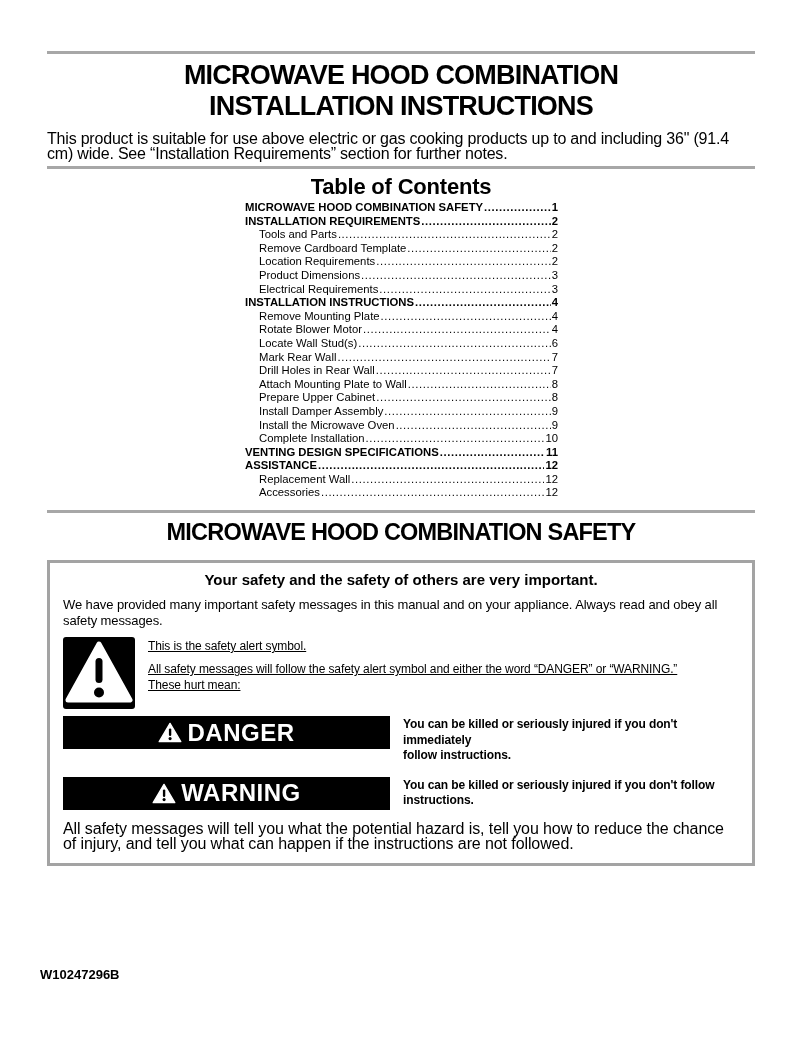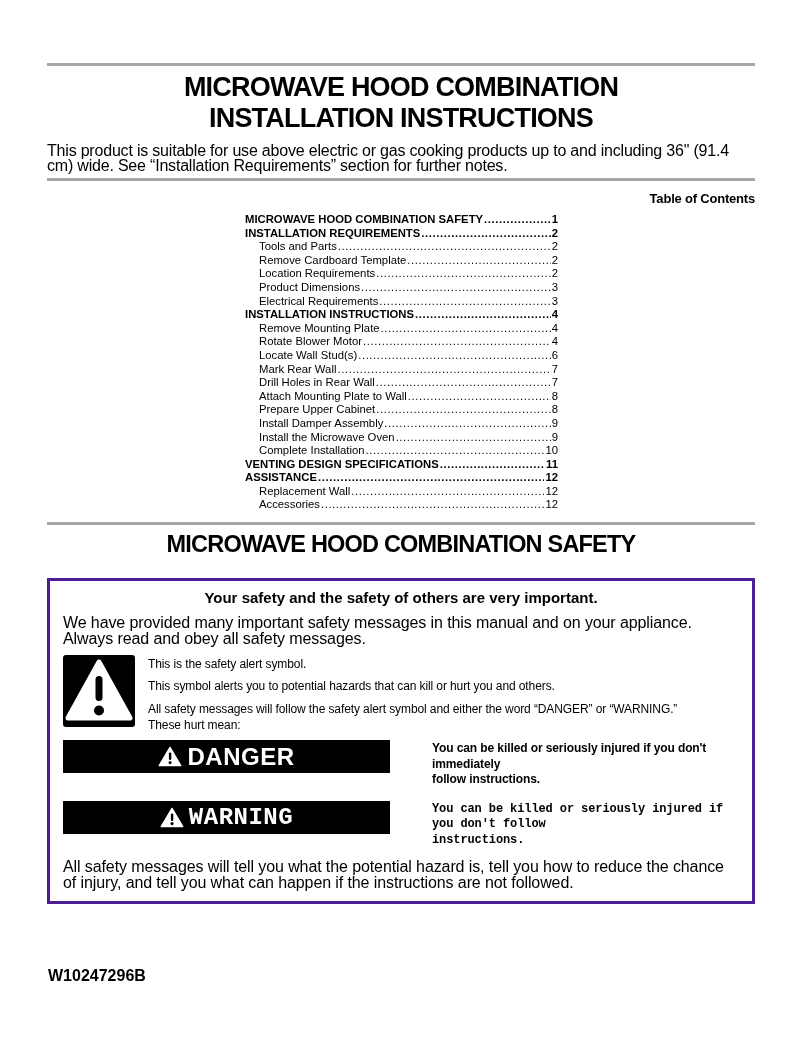--- a/index.html
+++ b/index.html
@@ -4,79 +4,79 @@
 <style>
   * { margin:0; padding:0; box-sizing:border-box; }
   html,body { background:#ffffff; }
   body {
     width:802px; height:1037px;
     font-family:"Liberation Sans","DejaVu Sans",sans-serif;
     color:#000;
     position:relative;
     overflow:hidden;
   }
-  .content { padding:16px 47px; }
+  .content { padding:4px 47px; }
   .rule { height:3px; background:#a7a7a7; }
   .rule-top { margin-top:47px; }
   .rule-mid1 { margin-top:5px; }
   .rule-mid2 { margin-top:10px; }
 
   .doc-title {
     margin-top:6px; text-align:center;
     font-size:27px; line-height:31px; font-weight:bold; letter-spacing:-0.8px;
   }
   .intro { font-size:16px; line-height:14.5px; letter-spacing:-0.2px; }
   .intro1 { margin-top:10px; }
   .intro2 { margin-top:4px; }
 
   .toc-title {
-    margin-top:7px; text-align:right;
-    font-size:13px; line-height:21px; font-weight:bold; letter-spacing:-0.2px;
+    margin-top:7px; text-align:center;
+    font-size:22px; line-height:21px; font-weight:bold; letter-spacing:-0.2px;
   }
   .toc { margin:4px 0 0 198px; width:313px; }
   .toc-row { display:flex; align-items:baseline; font-size:11.3px; line-height:13.6px; }
   .toc-row.bold { font-weight:bold; }
   .toc-row.sub { padding-left:14px; }
   .toc-label { white-space:nowrap; }
   .toc-dots { flex:1 1 0; min-width:6px; overflow:hidden; white-space:nowrap; letter-spacing:0.6px; margin:0 1px; }
   .toc-page { white-space:nowrap; }
 
   .safety-title {
     margin-top:6px; text-align:center;
     font-size:23.5px; line-height:27px; font-weight:bold; letter-spacing:-0.8px;
   }
 
-  .safety-box { margin-top:20px; border:3px solid #4c1d95; padding:6px 13px 11px; }
+  .safety-box { margin-top:14px; border:3px solid #a3a3a3; padding:6px 13px 11px; }
   .safety-box-heading { text-align:center; font-size:15px; line-height:18px; font-weight:bold; margin-top:2px; }
-  .safety-intro { margin-top:8px; font-size:16px; line-height:15.5px; letter-spacing:-0.1px; }
+  .safety-intro { margin-top:8px; font-size:13px; line-height:15.5px; letter-spacing:-0.1px; }
 
   .alert-row { display:flex; margin-top:9px; }
   .alert-icon { width:72px; height:72px; flex:0 0 auto; }
-  .alert-lines { margin-left:13px; padding-top:2px; font-size:12px; letter-spacing:-0.1px; }
+  .alert-lines { margin-left:13px; padding-top:2px; font-size:12px; letter-spacing:-0.1px;text-decoration:underline; }
   .alert-line2 { margin-top:8px; }
   .alert-para3 { margin-top:8px; line-height:16px; }
 
-  .signal-row { display:flex;gap:29px; }
+  .signal-row { display:flex; }
   .signal-row.danger { margin-top:7px; }
-  .signal-row.warning { margin-top:13px;font-family:Liberation Mono, monospace; }
+  .signal-row.warning { margin-top:13px; }
   .signal-banner {
     width:327px; height:33px; background:#000; color:#fff;
     display:flex; align-items:center; justify-content:center; flex:0 0 auto;
   }
   .signal-tri { width:24px; height:21px; margin-right:5px; }
   .signal-label { font-size:24px; font-weight:bold; letter-spacing:0.5px; }
   .signal-desc {
     margin-left:13px; padding-top:1px; max-width:352px;
     font-size:12px; line-height:15.5px; font-weight:bold; letter-spacing:-0.1px;
   }
   .signal-desc .u { }
 
   .safety-box-footer { margin-top:11px; font-size:16px; line-height:15.5px; letter-spacing:-0.1px; }
 
-  .doc-code { position:absolute; left:48px; top:967px; font-size:16px; font-weight:bold; }
+  .doc-code { position:absolute; left:40px; top:967px; font-size:13px; font-weight:bold; }
 </style>
 </head>
 <body>
 
 <div class="content">
 
   <div class="rule rule-top"></div>
 
   <h1 class="doc-title">
     <span>MICROWAVE HOOD COMBINATION</span><br>
@@ -212,21 +212,20 @@
 
     <div class="alert-row">
       <svg class="alert-icon" viewBox="0 0 72 72" xmlns="http://www.w3.org/2000/svg">
         <rect width="72" height="72" rx="3" fill="#000"></rect>
         <path d="M36 7 L67 63 L5 63 Z" fill="#fff" stroke="#fff" stroke-width="5" stroke-linejoin="round"></path>
         <rect x="32.5" y="21" width="7" height="25" rx="3.5" fill="#000"></rect>
         <circle cx="36" cy="55.5" r="5" fill="#000"></circle>
       </svg>
       <div class="alert-lines">
         <p class="alert-line1">This is the safety alert symbol.</p>
-        <p class="alert-line2">This symbol alerts you to potential hazards that can kill or hurt you and others.</p>
         <p class="alert-para3">
           <span>All safety messages will follow the safety alert symbol and either the word “DANGER” or “WARNING.”</span><br>
           <span>These hurt mean:</span>
         </p>
       </div>
     </div>
 
     <div class="signal-row danger">
       <div class="signal-banner">
         <svg class="signal-tri" viewBox="0 0 26 23" xmlns="http://www.w3.org/2000/svg">

